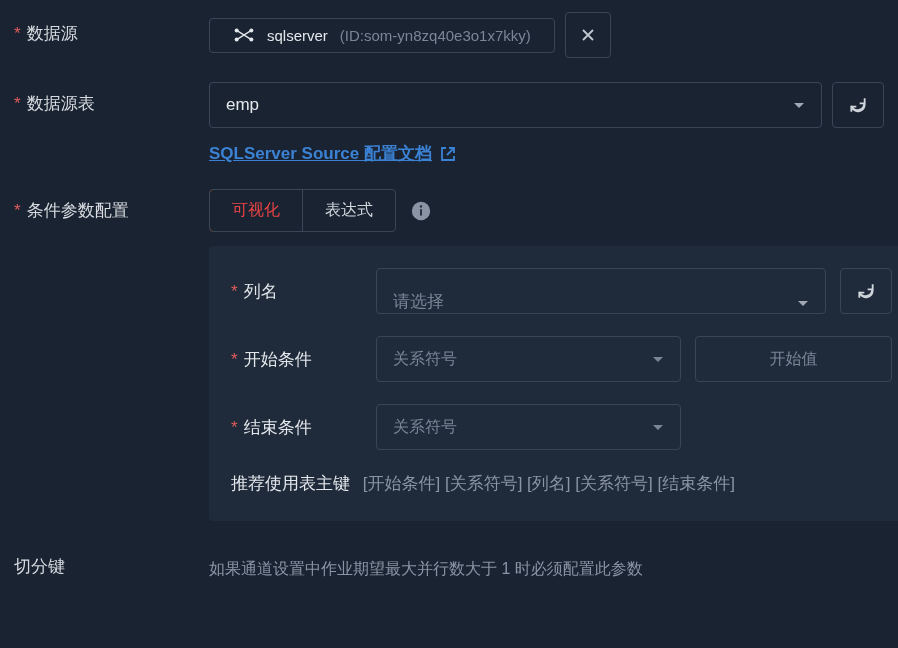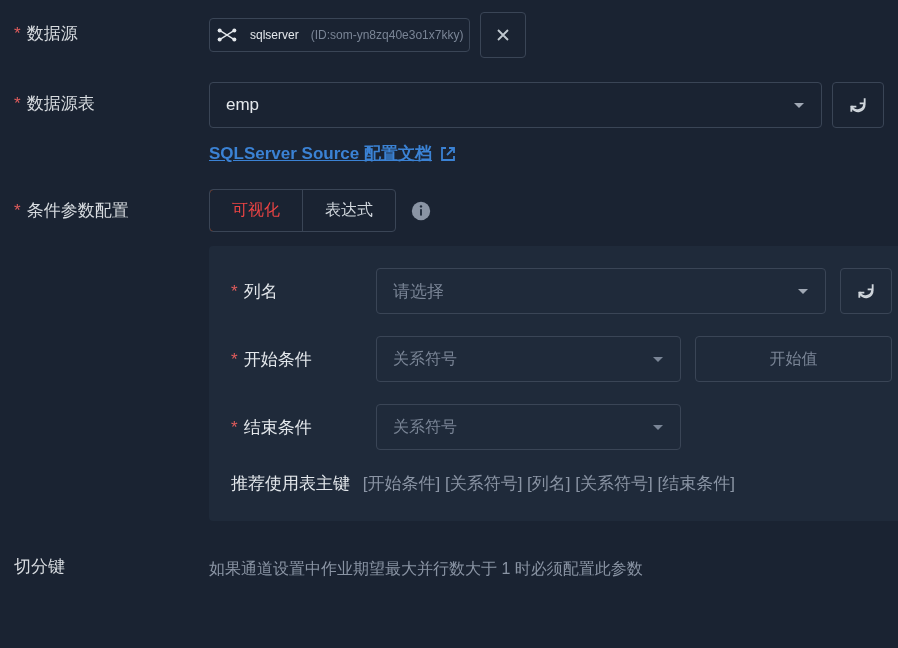--- a/index.html
+++ b/index.html
@@ -39,23 +39,23 @@
       align-items: center;
       gap: 10px;
     }
     .tag-box {
       display: flex;
       align-items: center;
       gap: 12px;
       background: transparent;
       border: 1px solid #3a4556;
       border-radius: 4px;
-      padding: 8px 6px;
-      color: #e4e8ec;
-      font-size: 12px;
+      padding: 8px 23px;
+      color: #e4e8ec;
+      font-size: 15px;
     }
     .tag-box .id-text {
       color: #7a8596;
     }
     .connector-icon {
       width: 22px;
       height: 16px;
       position: relative;
     }
     .connector-icon svg {
@@ -243,20 +243,21 @@
       color: #e4e8ec;
       font-size: 16px;
       text-align: center;
       outline: none;
     }
     .input-sm::placeholder {
       color: #7a8596;
     }
     .select-wide {
       width: 415px;
+      align-items: flex-end;
     }
     .full-width {
       width: 100%;
     }
   </style>
 </head>
 <body>
 
 <div class="form-row">
   <div class="form-label">

